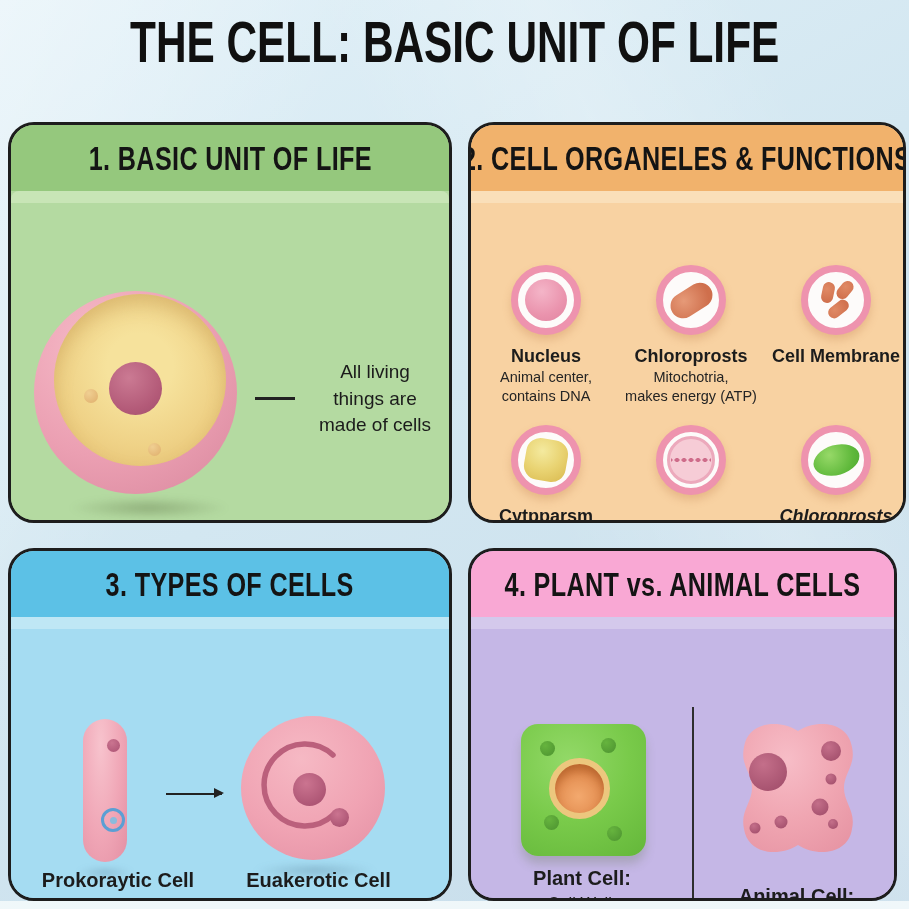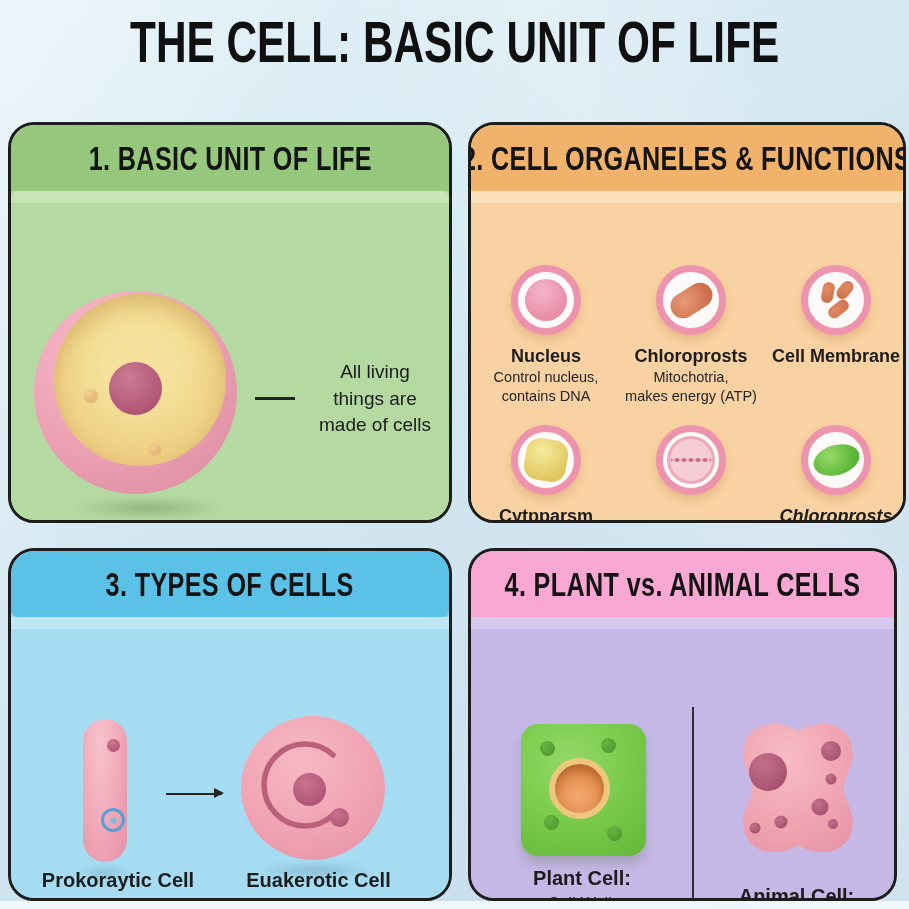--- a/index.html
+++ b/index.html
@@ -18,21 +18,21 @@
   .panel-body{position:absolute;left:0;right:0;top:66px;bottom:0;}
 
   
   #panel1{left:8px;top:122px;width:444px;height:401px;background:#b4daa1;}
   #panel1 .panel-header{background:#95c87d;}
   #panel1 .panel-body{background:linear-gradient(180deg,#c8e5b6 0 12px,#b4daa1 12px);border-radius:8px;}
   #panel2{left:468px;top:122px;width:438px;height:401px;background:#f8d2a2;}
   #panel2 .panel-header{background:#f1b26c;}
   #panel2 .panel-body{background:linear-gradient(180deg,#fadfb9 0 12px,#f8d2a2 12px);}
   #panel3{left:8px;top:548px;width:444px;height:353px;background:#a5dcf2;}
-  #panel3 .panel-header{background:#5cc1e6;border-radius:6px;}
+  #panel3 .panel-header{background:#5cc1e6;}
   #panel3 .panel-body{background:linear-gradient(180deg,#bfe7f5 0 12px,#a5dcf2 12px);}
   #panel4{left:468px;top:548px;width:429px;height:353px;background:#c5b7e6;}
   #panel4 .panel-header{background:#f9a8d4;}
   #panel4 .panel-body{background:linear-gradient(180deg,#d4c9ec 0 12px,#c5b7e6 12px);}
 
   .pre{white-space:pre-line;}
   .abs{position:absolute;}
 
   
   .cell-outer{left:23px;top:100px;width:203px;height:203px;border-radius:50%;
@@ -146,21 +146,21 @@
     <div class="panel-header">
       <div class="panel-heading">2. CELL ORGANELES &amp; FUNCTIONS</div>
     </div>
     <div class="panel-body">
 
       <div class="org-card" style="left:5px;top:74px;">
         <div class="org-icon">
           <div class="nucleus-ball"></div>
         </div>
         <div class="org-name">Nucleus</div>
-        <div class="org-desc pre">Control nucleus,
+        <div class="org-desc pre">Animal center,
 contains DNA</div>
       </div>
 
       <div class="org-card" style="left:150px;top:74px;">
         <div class="org-icon">
           <div class="mito-bean"></div>
         </div>
         <div class="org-name">Chloroprosts</div>
         <div class="org-desc pre">Mitochotria,
 makes energy (ATP)</div>

